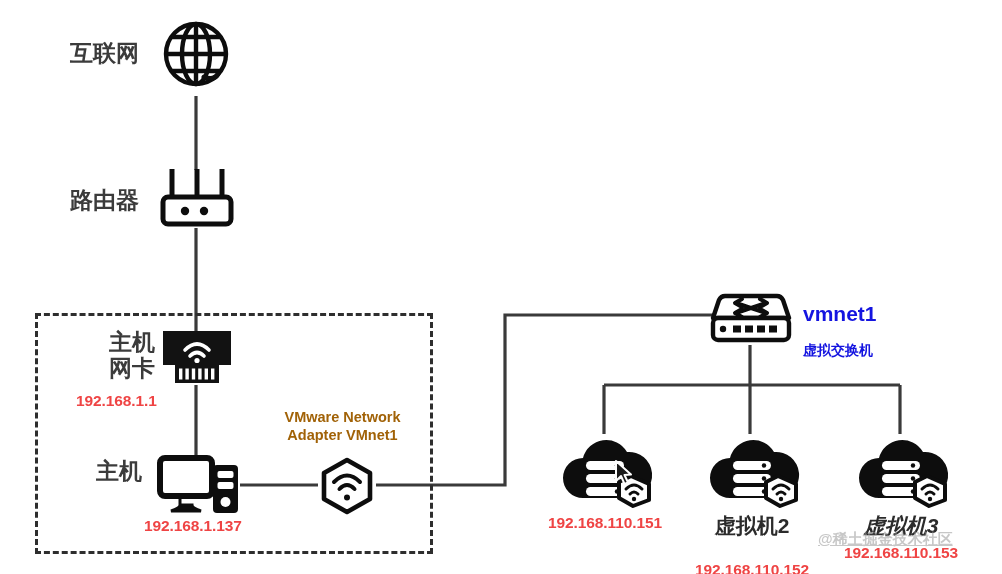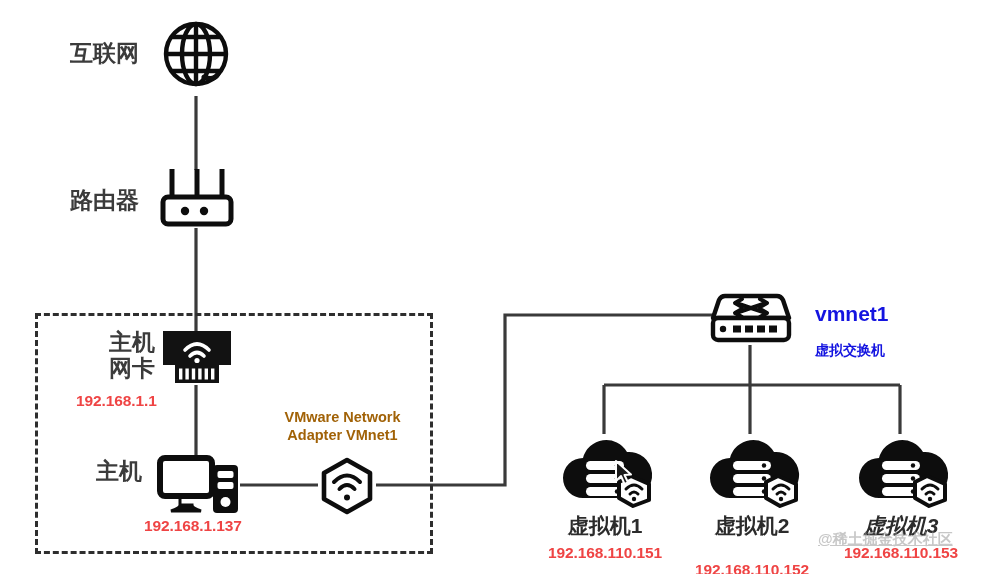--- a/index.html
+++ b/index.html
@@ -7,21 +7,21 @@
     font-family:"Liberation Sans","DejaVu Sans",sans-serif;
     width:1002px;height:574px;position:relative;overflow:hidden;
   }
   #stage{position:absolute;left:0;top:0;width:1002px;height:574px;background:#fff;}
   .abs{position:absolute;}
   .lbl{color:#3b3b3b;font-weight:700;line-height:1.12;white-space:pre;}
   .ip{color:#ef4444;font-weight:700;font-size:15.5px;white-space:nowrap;letter-spacing:-.1px;}
   .ttl1{color:#4a4a4a;font-size:37px;font-weight:400;letter-spacing:2px;white-space:nowrap;}
   .ttl2{color:#4a4a4a;font-size:37px;font-weight:400;letter-spacing:1px;white-space:nowrap;}
   .orange{color:#a16207;font-weight:700;font-size:14.5px;line-height:1.25;text-align:center;white-space:pre-line;}
-  .blue{color:#1414e0;font-weight:700;line-height:1.12;white-space:pre-line;margin-left:12px;}
+  .blue{color:#1414e0;font-weight:700;line-height:1.12;white-space:pre-line;}
   .blue .b1{font-size:21px;display:block;}
   .blue .b2{font-size:14px;display:block;}
   .cnlbl{font-size:23px;}
   .vmname{color:#2b2b2b;font-weight:700;font-size:21px;white-space:nowrap;}
   svg{display:block;overflow:visible;}
   .wm{position:absolute;color:#9b9b9b;opacity:.55;font-size:15px;font-weight:700;white-space:nowrap;}
   .wm2{position:absolute;color:#c85a4a;opacity:.5;font-size:16px;font-weight:700;white-space:nowrap;}
 </style>
 </head>
 <body>
@@ -174,21 +174,20 @@
         <g fill="none" stroke="#0d0d0d" stroke-width="3" stroke-linecap="round">
           <path d="M73 57 q8 -8 16 0"></path>
           <path d="M77 62 q4 -4 8 0"></path>
         </g>
         <circle cx="81" cy="67" r="2.2" fill="#0d0d0d"></circle>
       </svg>
       <svg width="20" height="26" viewBox="0 0 20 26" style="position:absolute;left:61px;top:28px;">
         <path d="M2 1 L2 21 L7 16 L10.5 24 L14 22.5 L10.5 15 L17 14.5 Z" fill="#1a1a1a" stroke="#ffffff" stroke-width="2" stroke-linejoin="round"></path>
       </svg>
     </div>
-    <div class="vmname" style="margin-top:2px;">虚拟机1</div>
     <div class="ip" style="margin-top:4px;">192.168.110.151</div>
   </div>
 
   <div class="abs" style="left:687px;top:432px;width:130px;text-align:center;">
     <div style="display:inline-block;">
       <svg width="104" height="74" viewBox="0 0 104 74">
         <path d="M30 66 a20 20 0 0 1 0 -40 a24 24 0 0 1 44 -6 a18 18 0 0 1 4 46 z" fill="#0d0d0d"></path>
         <g fill="#ffffff">
           <rect x="33" y="29" width="38" height="9" rx="4.5"></rect>
           <rect x="33" y="42" width="38" height="9" rx="4.5"></rect>

